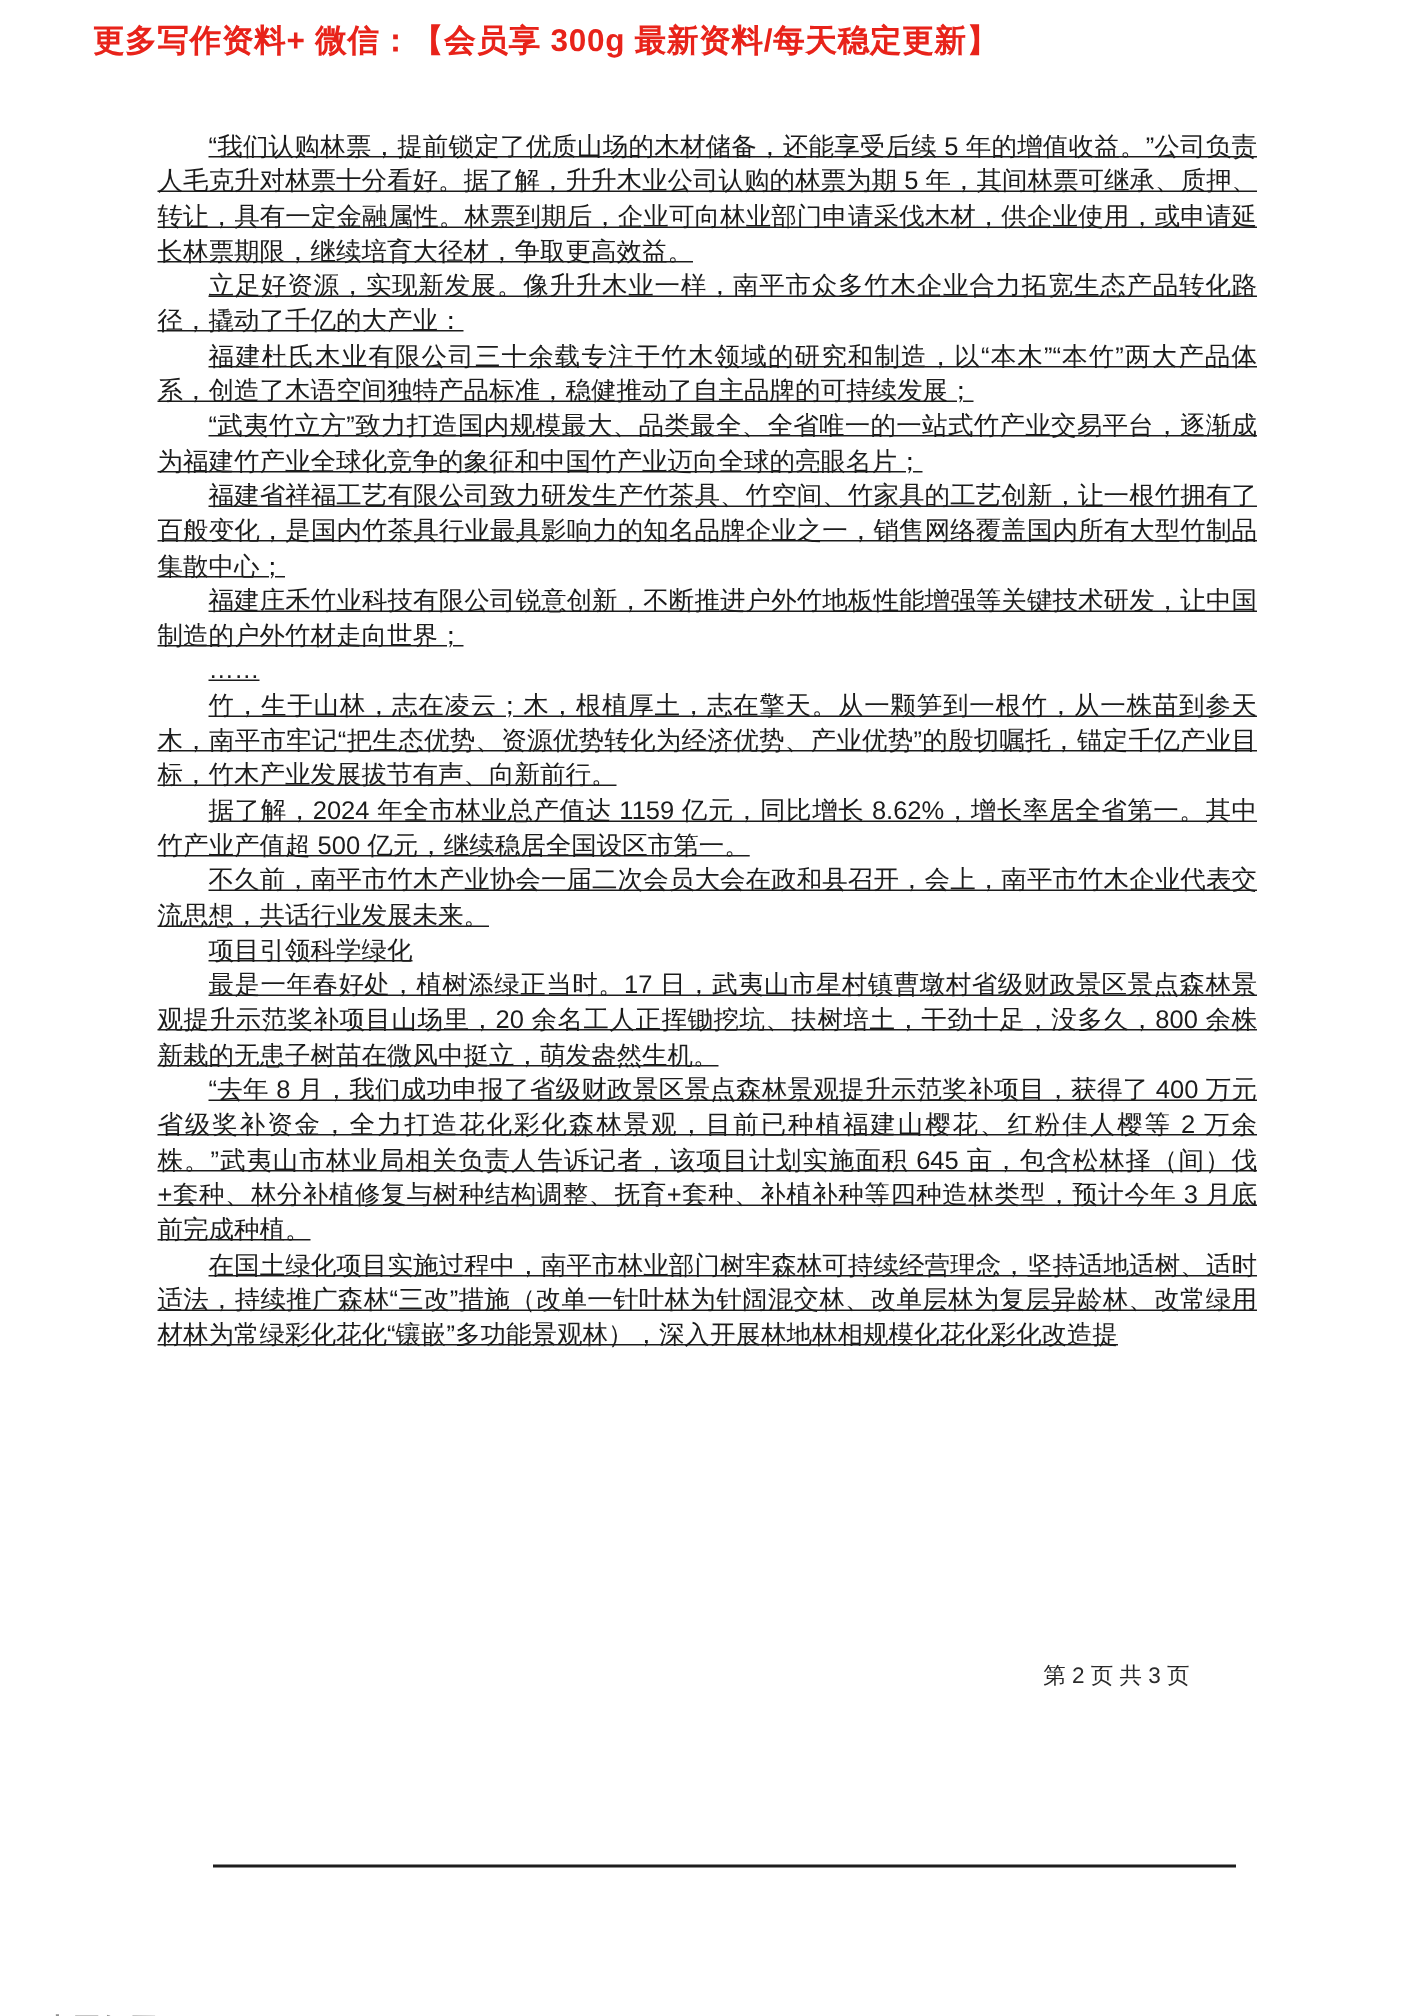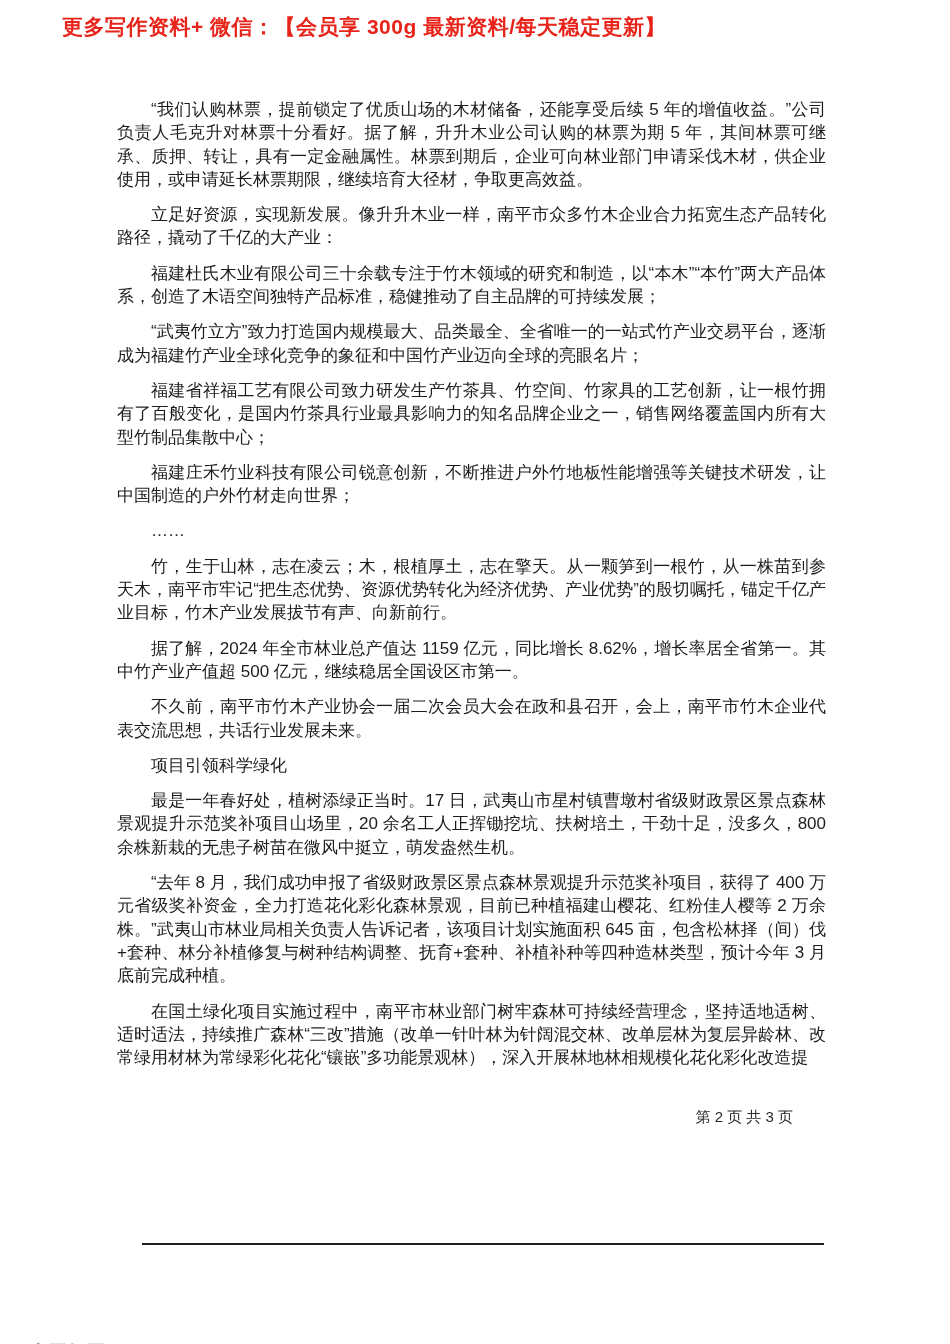--- a/index.html
+++ b/index.html
@@ -28,24 +28,25 @@
     position: absolute;
     left: 105px;
     top: 86px;
     width: 733px;
     color: #1c1c1c;
     font-size: 17px;
     line-height: 23.3px;
     text-align: justify;
   }
   .doc-body p.para {
-    margin: 12px;
+    margin: 0;
     padding: 0;
     text-indent: 2em;
     word-break: break-all;
+    text-decoration: underline;
   }
   .page-footer {
     position: absolute;
     top: 1108px;
     right: 157px;
     font-size: 15px;
     color: #2a2a2a;
     white-space: nowrap;
   }
   .footer-divider {

